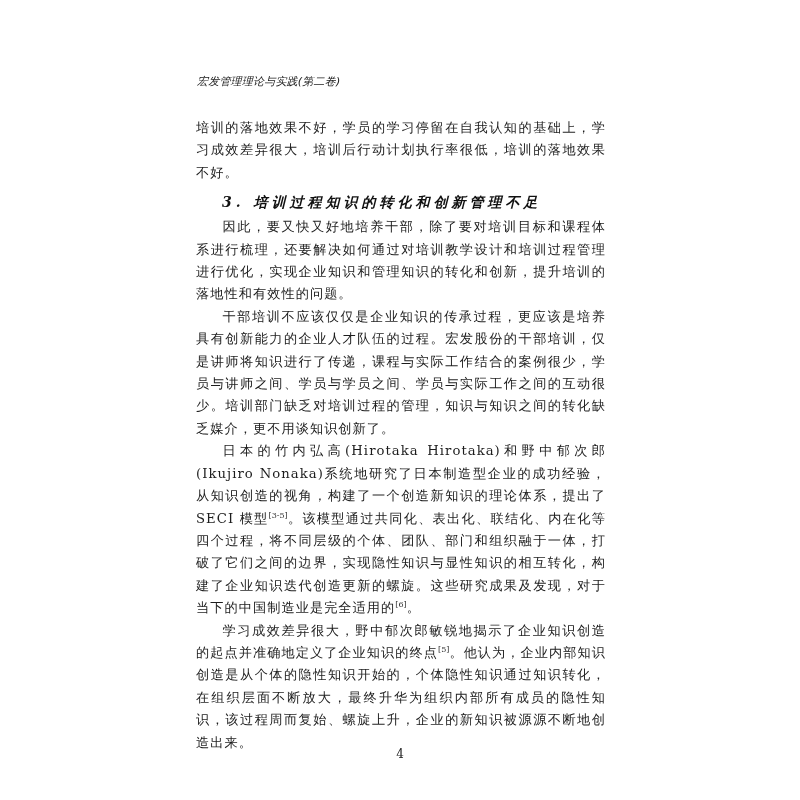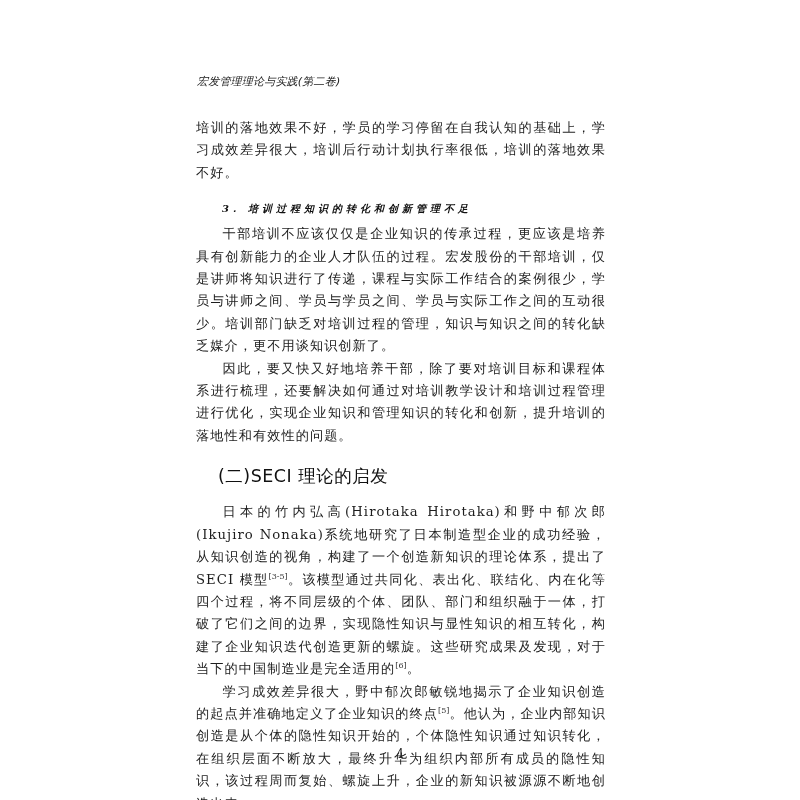--- a/index.html
+++ b/index.html
@@ -37,23 +37,23 @@
       line-height: 22.4px;
       text-align: justify;
       text-justify: inter-character;
       letter-spacing: 1.05px;
       color: #1d1d1d;
     }
     .para.indent {
       text-indent: 2em;
     }
     .sub-heading {
-      margin: 13px 0 2px 0;
+      margin: 6px 0 2px 0;
       padding-left: 26px;
-      font-size: 10px;
+      font-size: 14px;
       line-height: 24px;
       font-weight: bold;
       font-style: italic;
       letter-spacing: 4px;
       color: #111;
     }
     .section-heading {
       margin: 16px 0 12px 0;
       padding-left: 22px;
       font-family: "DejaVu Sans", "Liberation Sans", sans-serif;
@@ -83,25 +83,24 @@
 </head>
 <body>
 
 <div class="running-header">宏发管理理论与实践(第二卷)</div>
 
 <div class="content">
   <p class="para">培训的落地效果不好，学员的学习停留在自我认知的基础上，学习成效差异很大，培训后行动计划执行率很低，培训的落地效果不好。</p>
 
   <div class="sub-heading">3. 培训过程知识的转化和创新管理不足</div>
 
+  <p class="para indent">因此，要又快又好地培养干部，除了要对培训目标和课程体系进行梳理，还要解决如何通过对培训教学设计和培训过程管理进行优化，实现企业知识和管理知识的转化和创新，提升培训的落地性和有效性的问题。</p>
+
   <p class="para indent">干部培训不应该仅仅是企业知识的传承过程，更应该是培养具有创新能力的企业人才队伍的过程。宏发股份的干部培训，仅是讲师将知识进行了传递，课程与实际工作结合的案例很少，学员与讲师之间、学员与学员之间、学员与实际工作之间的互动很少。培训部门缺乏对培训过程的管理，知识与知识之间的转化缺乏媒介，更不用谈知识创新了。</p>
 
-  <p class="para indent">因此，要又快又好地培养干部，除了要对培训目标和课程体系进行梳理，还要解决如何通过对培训教学设计和培训过程管理进行优化，实现企业知识和管理知识的转化和创新，提升培训的落地性和有效性的问题。</p>
-
-  <div class="section-heading">(二)SECI 理论的启发</div>
 
 
   <p class="para indent"><span>日本的竹内弘高(Hirotaka Hirotaka)和野中郁次郎(Ikujiro Nonaka)系统地研究了日本制造型企业的成功经验，从知识创造的视角，构建了一个创造新知识的理论体系，提出了 SECI 模型</span><sup class="ref">[3-5]</sup><span>。该模型通过共同化、表出化、联结化、内在化等四个过程，将不同层级的个体、团队、部门和组织融于一体，打破了它们之间的边界，实现隐性知识与显性知识的相互转化，构建了企业知识迭代创造更新的螺旋。这些研究成果及发现，对于当下的中国制造业是完全适用的</span><sup class="ref">[6]</sup><span>。</span></p>
 
   <p class="para indent"><span>学习成效差异很大，野中郁次郎敏锐地揭示了企业知识创造的起点并准确地定义了企业知识的终点</span><sup class="ref">[5]</sup><span>。他认为，企业内部知识创造是从个体的隐性知识开始的，个体隐性知识通过知识转化，在组织层面不断放大，最终升华为组织内部所有成员的隐性知识，该过程周而复始、螺旋上升，企业的新知识被源源不断地创造出来。</span></p>
 
 </div>
 
 <div class="page-number">4</div>
 

